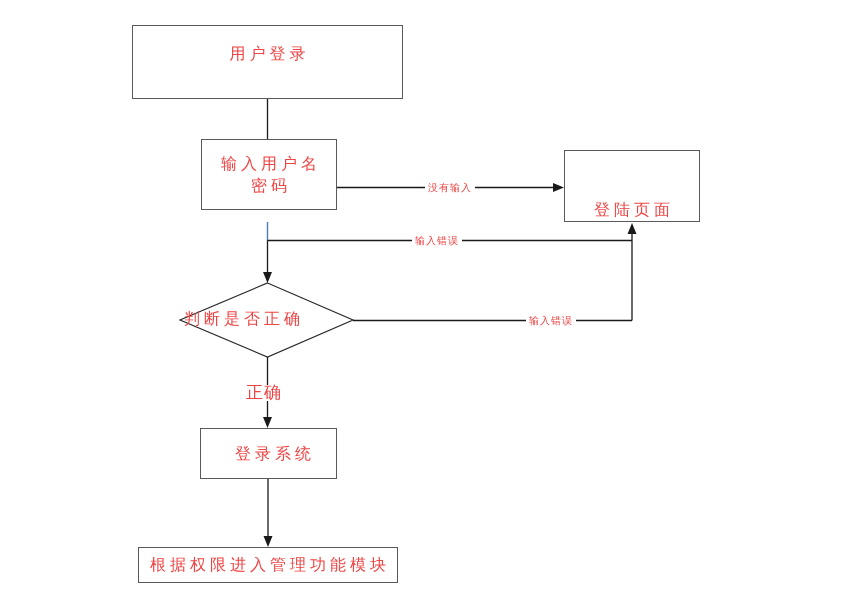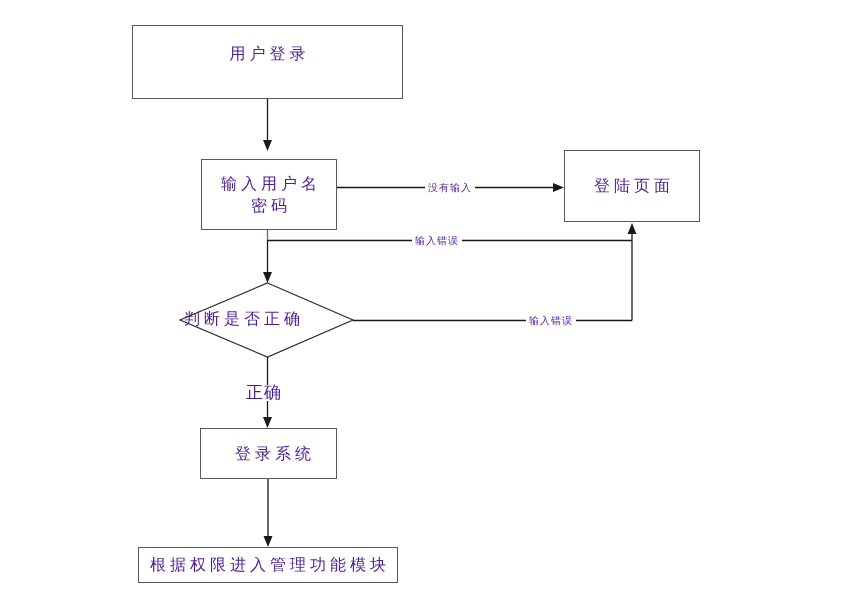--- a/index.html
+++ b/index.html
@@ -2,21 +2,21 @@
 <html><head>
 <meta charset="utf-8">
 <style>
   html, body { margin: 0; padding: 0; background: #ffffff; }
   .stage {
     position: relative;
     width: 860px;
     height: 596px;
     background: #ffffff;
     font-family: "Liberation Serif", "DejaVu Serif", serif;
-    color: #4c1d95;
+    color: #ef4444;
     overflow: hidden;
   }
   .wires {
     position: absolute;
     left: 0; top: 0;
     width: 860px; height: 596px;
     z-index: 1;
   }
   .node {
     position: absolute;
@@ -29,22 +29,22 @@
     justify-content: center;
     font-size: 16px;
     letter-spacing: 4px;
     text-indent: 4px;
     line-height: 22px;
     z-index: 2;
     text-align: center;
     white-space: nowrap;
   }
   .node-start          { left: 132px; top: 25px;  width: 271px; height: 74px; padding-bottom: 16px; }
-  .node-input          { left: 201px; top: 159px; width: 136px; height: 71px; }
-  .node-login-page     { left: 564px; top: 150px; width: 136px; height: 72px; }
+  .node-input          { left: 201px; top: 139px; width: 136px; height: 71px; }
+  .node-login-page     { left: 564px; top: 150px; width: 136px; height: 72px; justify-content: flex-end; }
   .node-login-system   { left: 200px; top: 428px; width: 137px; height: 51px; padding-left: 9px; }
   .node-module         { left: 138px; top: 547px; width: 260px; height: 36px; }
   .diamond-label {
     position: absolute;
     left: 180px; top: 309px;
     width: 173px;
     text-align: left;
     font-size: 16px;
     letter-spacing: 4px;
     text-indent: 4px;

